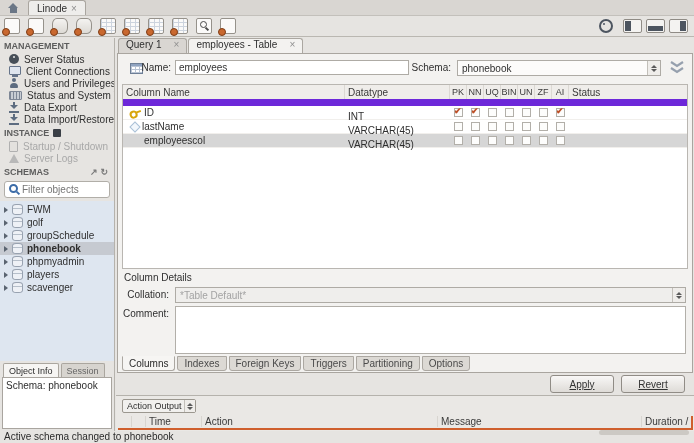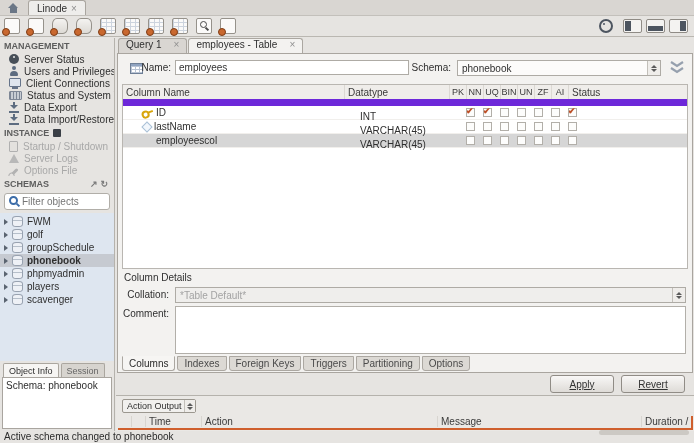--- a/index.html
+++ b/index.html
@@ -113,21 +113,21 @@
   .stp i{width:0;height:0;border-left:3px solid transparent;border-right:3px solid transparent;display:block;}
   .stp .up{border-bottom:3px solid #5a5a5a;}
   .stp .dn{border-top:3px solid #5a5a5a;}
 
   
   .grid{position:absolute;left:4px;top:30px;width:566px;height:185px;background:#fff;border:1px solid #b9b6b1;box-sizing:border-box;}
   .ghead{display:flex;height:14px;background:#efedea;border-bottom:7px solid #6d28d9;}
   .ghead span{border-right:1px solid #dbd8d3;display:flex;align-items:center;padding-left:3px;box-sizing:border-box;color:#3a3a3a;}
   .grow{display:flex;height:13px;align-items:center;border-bottom:1px solid #f1efec;}
   .grow.sel{background:#d6d6d6;}
-  .c-name{width:222px;display:flex;align-items:center;gap:3px;padding-left:6px;box-sizing:border-box;margin-left:12px;}
+  .c-name{width:222px;display:flex;align-items:center;gap:3px;padding-left:6px;box-sizing:border-box;}
   .c-type{width:105px;padding-left:3px;box-sizing:border-box;margin-top:7px;}
   .c-f{width:17px;display:flex;justify-content:center;box-sizing:border-box;}
   .c-def{flex:1;}
   .h-name{width:222px;}.h-type{width:105px;}.h-f{width:17px;justify-content:center;padding-left:0!important;font-size:9px;}
   .cb{width:9px;height:9px;border:1px solid #b2afa9;background:#fdfdfc;position:relative;box-sizing:border-box;}
   .cb.checked::after{content:"\2714";position:absolute;left:-1px;top:-3px;font-size:9px;font-weight:bold;color:#bd4f26;}
   .icon-spacer{width:12px;flex:none;}
 
   
   .details{position:absolute;left:0;top:218px;width:100%;}
@@ -210,26 +210,26 @@
 
 <div class="sidebar">
   <div class="side-h">
     <span>MANAGEMENT</span>
   </div>
   <div class="side-item">
     <span class="i ic-gauge"></span>
     <span>Server Status</span>
   </div>
   <div class="side-item">
+    <span class="i ic-mon"></span>
+    <span>Client Connections</span>
+  </div>
+  <div class="side-item">
     <span class="i ic-person"></span>
     <span>Users and Privileges</span>
-  </div>
-  <div class="side-item">
-    <span class="i ic-mon"></span>
-    <span>Client Connections</span>
   </div>
   <div class="side-item">
     <span class="i ic-kbd"></span>
     <span>Status and System Variables</span>
   </div>
   <div class="side-item">
     <span class="i ic-dl"></span>
     <span>Data Export</span>
   </div>
   <div class="side-item">
@@ -241,24 +241,20 @@
     <span>INSTANCE</span>
     <span class="i ic-sq"></span>
   </div>
   <div class="side-item dis">
     <span class="i ic-srv"></span>
     <span>Startup / Shutdown</span>
   </div>
   <div class="side-item dis">
     <span class="i ic-warn"></span>
     <span>Server Logs</span>
-  </div>
-  <div class="side-item dis">
-    <span class="i ic-wrench"></span>
-    <span>Options File</span>
   </div>
 
   <div class="side-h">
     <span>SCHEMAS</span>
     <span class="sh-ics">
       <span>↗</span>
       <span>↻</span>
     </span>
   </div>
   <div class="filter">

